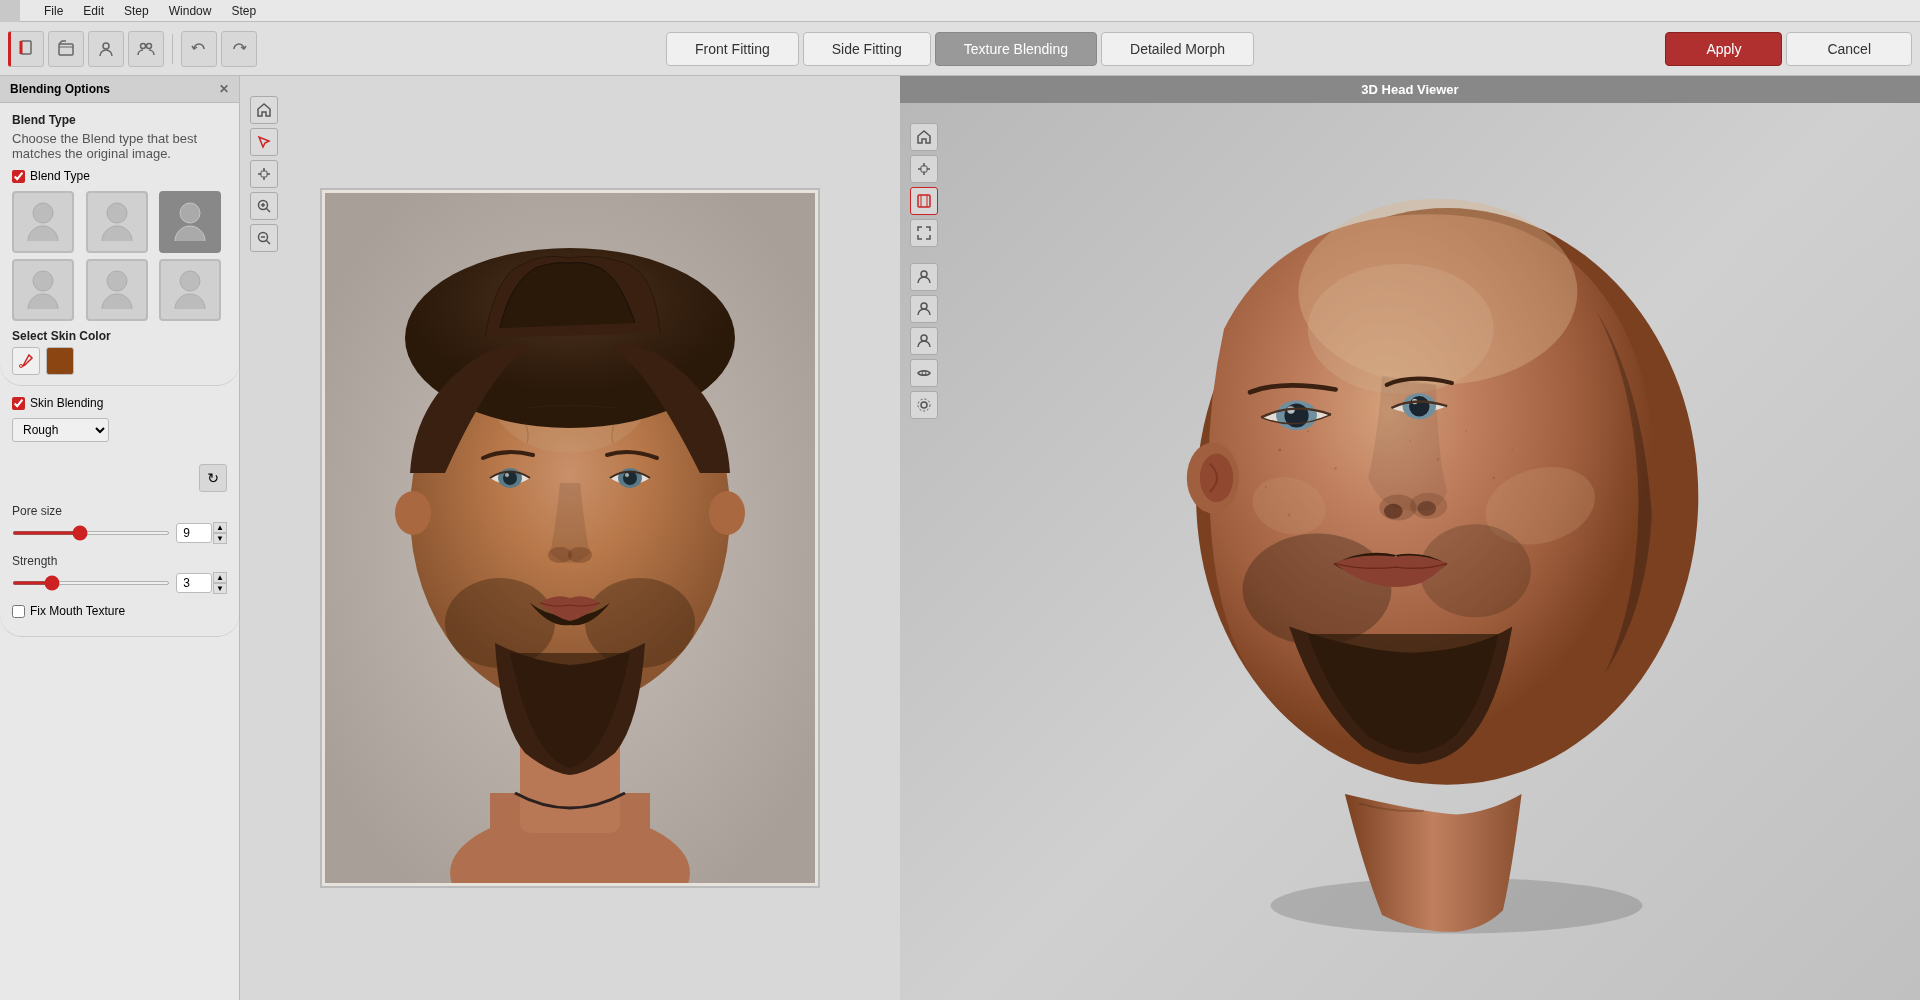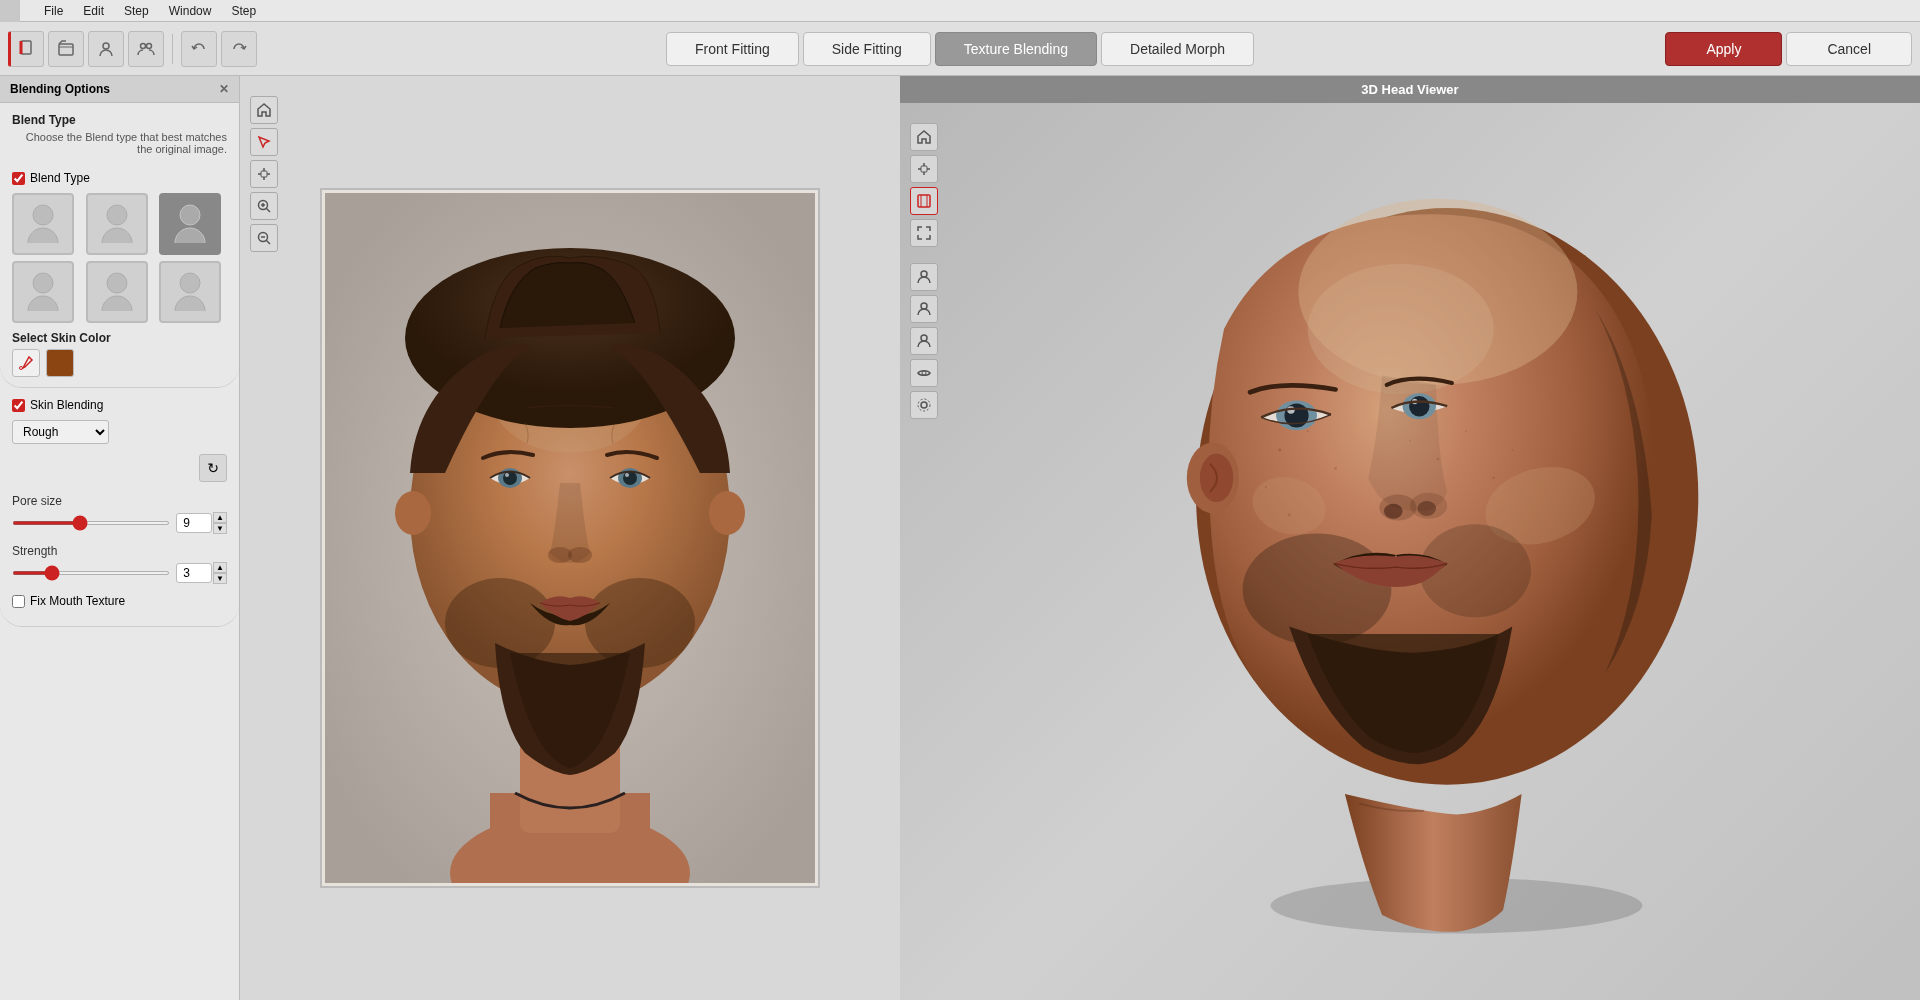--- a/index.html
+++ b/index.html
@@ -60,21 +60,21 @@
     }
     .panel-header {
       background: #d0d0d0; padding: 6px 10px; font-size: 12px; font-weight: bold;
       display: flex; justify-content: space-between; align-items: center;
       border-bottom: 1px solid #bbb;
     }
     .panel-close { cursor: pointer; color: #666; }
 
     .section { padding: 10px 12px; border-bottom: 1px solid #ccc; border-radius: 22px; }
     .section-title { font-weight: bold; font-size: 12px; margin-bottom: 4px; color: #222; }
-    .section-desc { font-size: 11px; color: #555; margin-bottom: 16px; text-align: right; }
+    .section-desc { font-size: 13px; color: #555; margin-bottom: 8px; }
 
     .checkbox-label {
       display: flex; align-items: center; gap: 5px; font-size: 12px; cursor: pointer;
       margin-bottom: 8px;
     }
     .checkbox-label input { accent-color: #cc2222; }
 
     
     .avatar-grid {
       display: grid; grid-template-columns: repeat(3, 1fr); gap: 6px; margin-bottom: 8px;
@@ -94,21 +94,21 @@
     .color-picker-btn {
       width: 28px; height: 28px; background: #f0f0f0; border: 1px solid #bbb;
       border-radius: 3px; cursor: pointer; display: flex; align-items: center; justify-content: center;
     }
     .color-swatch {
       width: 28px; height: 28px; border: 1px solid #bbb; border-radius: 3px; cursor: pointer;
     }
 
     
     .roughness-row {
-      display: flex; gap: 8px; margin-bottom: 10px;
+      display: flex; gap: 8px; margin-bottom: 22px;
     }
     .dropdown-select {
       padding: 3px 6px; background: #f0f0f0; border: 1px solid #bbb;
       border-radius: 3px; font-size: 12px; cursor: pointer; appearance: auto;
     }
 
     
     .slider-row { margin-bottom: 10px; }
     .slider-label { font-size: 12px; margin-bottom: 4px; color: #333; }
     .slider-control { display: flex; align-items: center; gap: 6px; }

